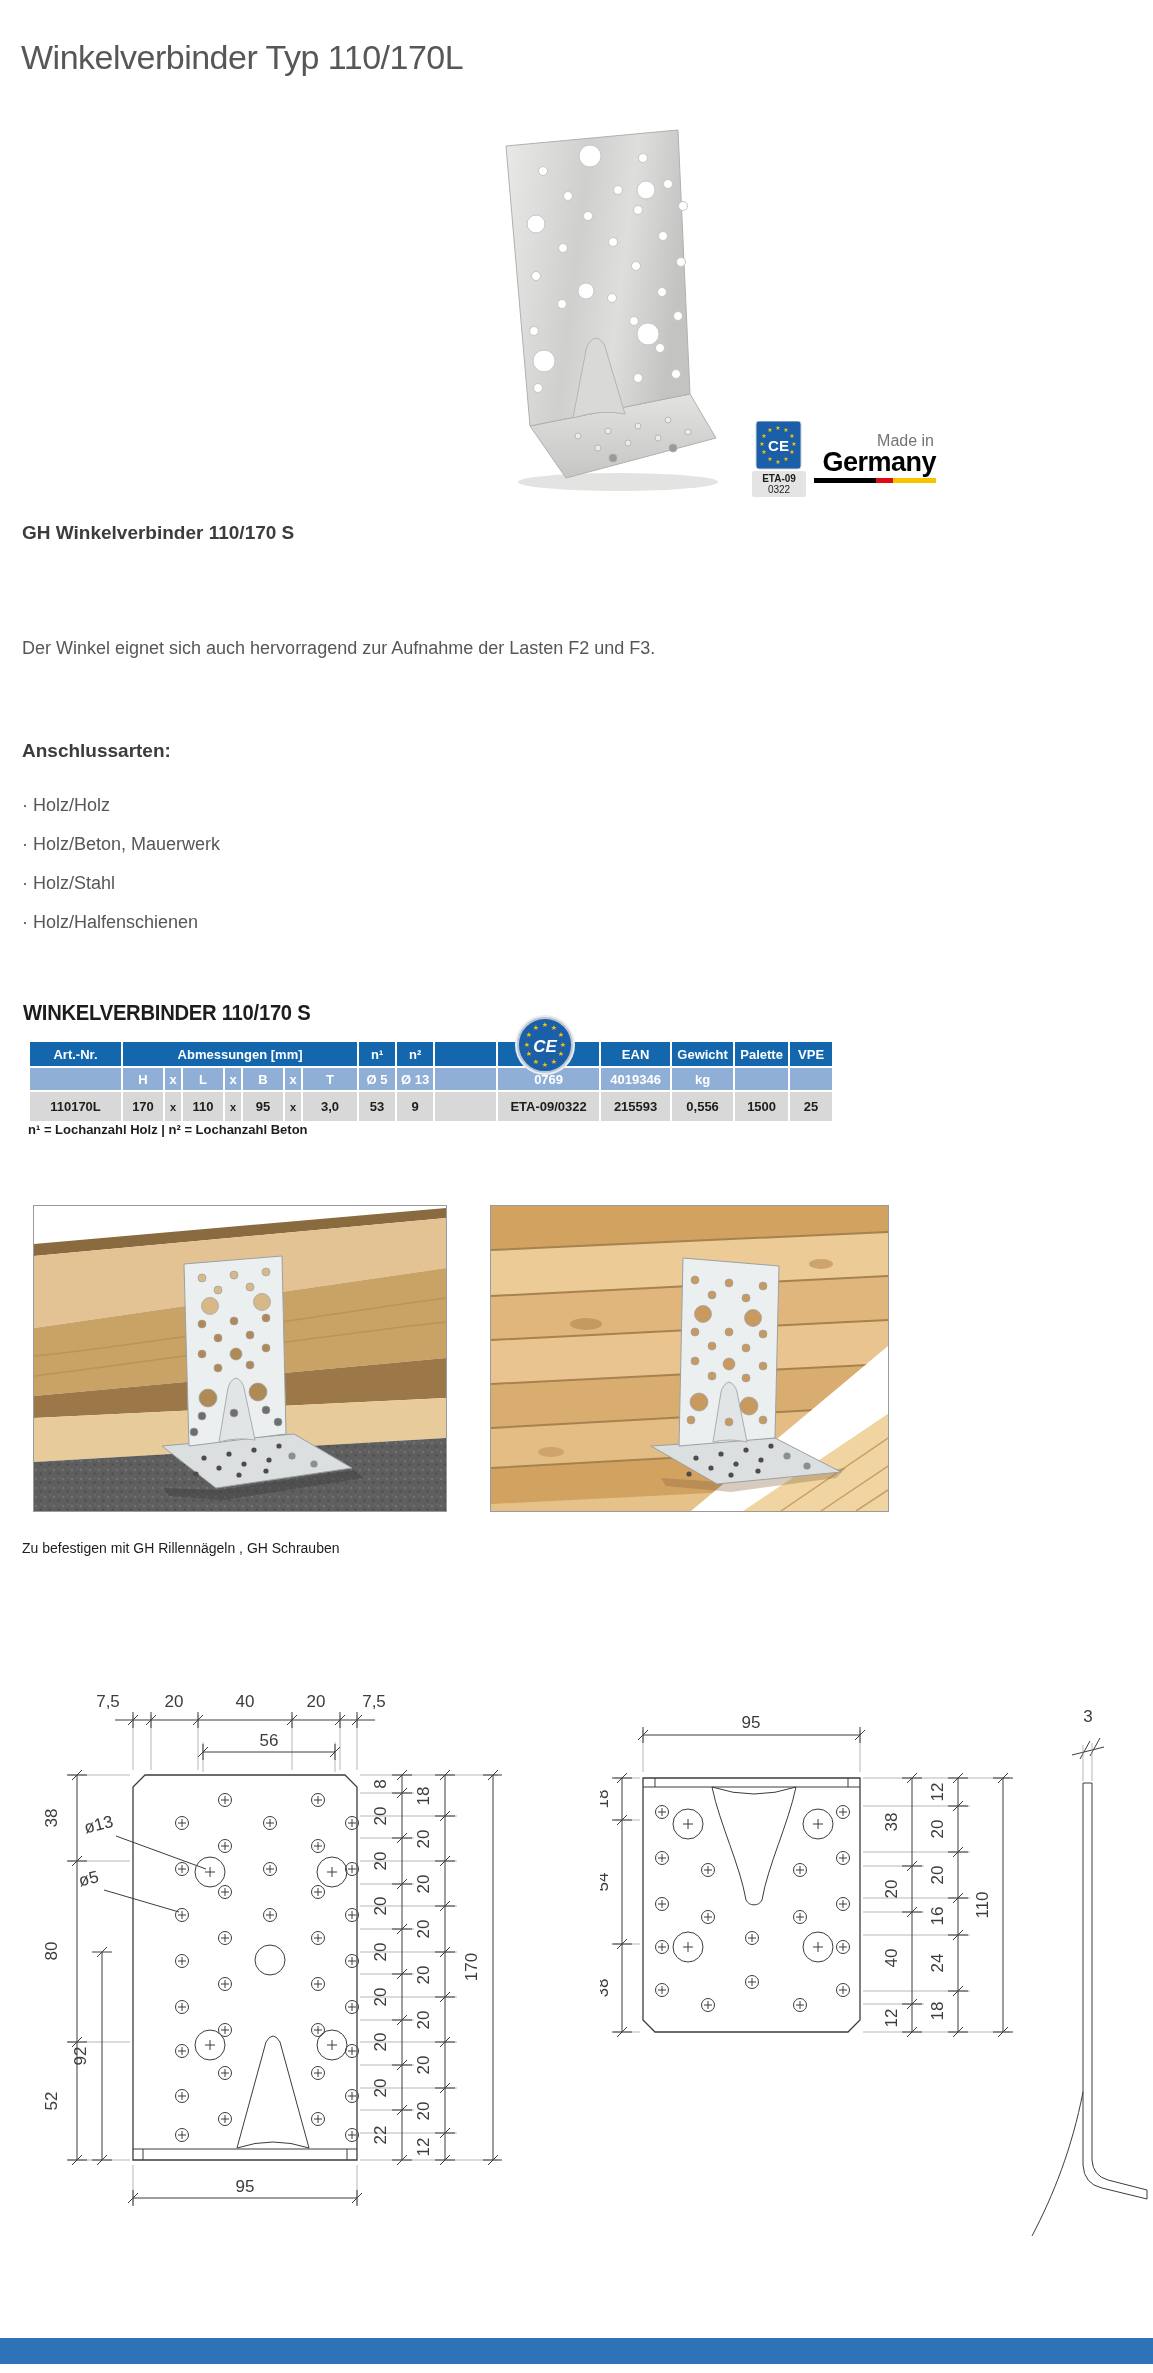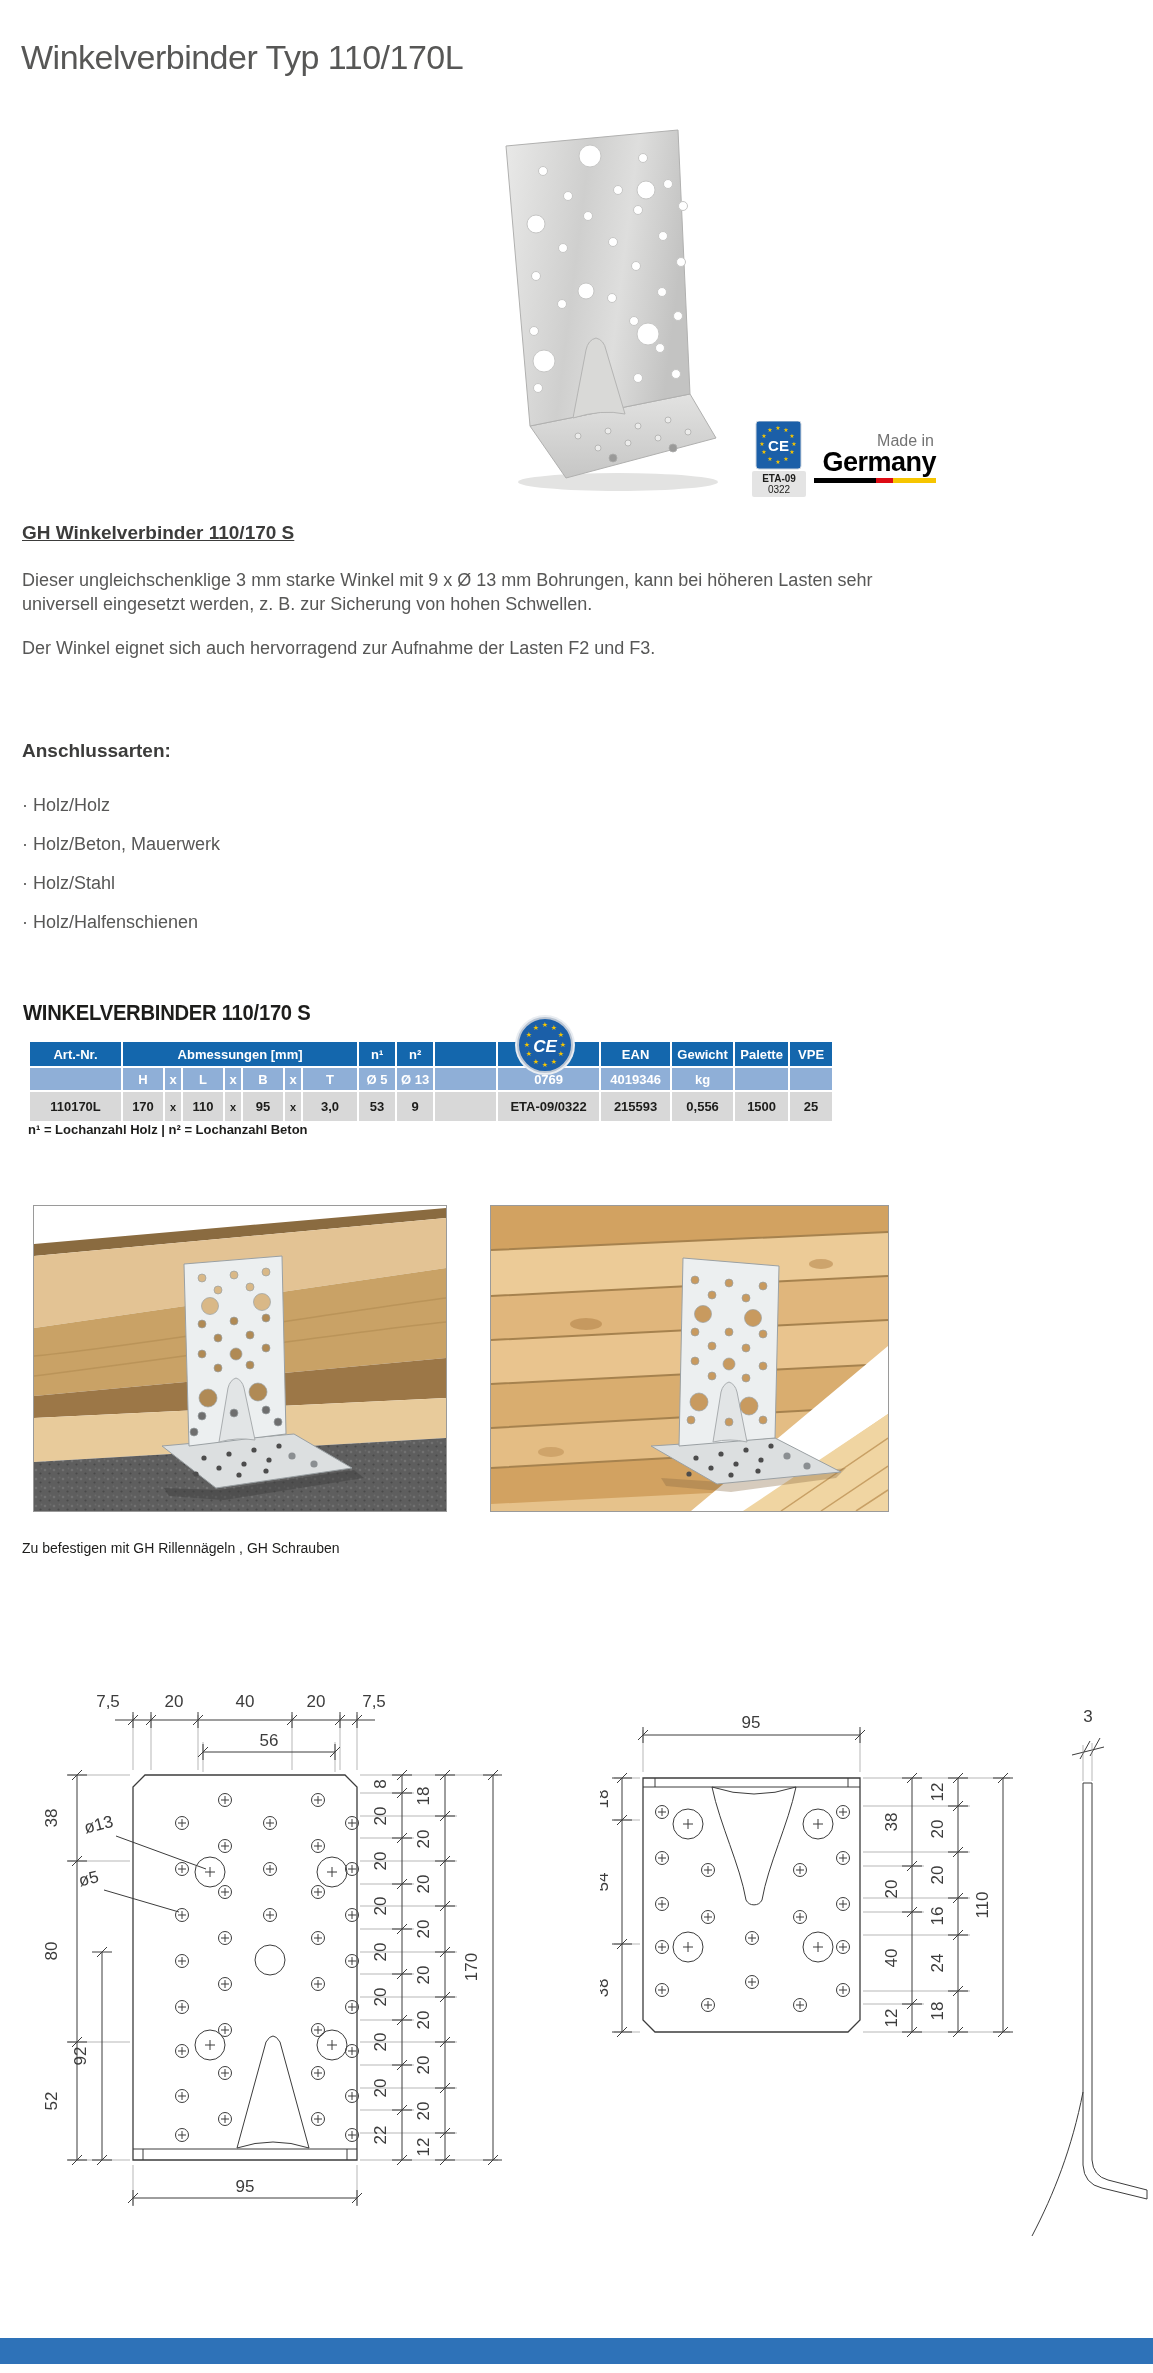--- a/index.html
+++ b/index.html
@@ -1,20 +1,20 @@
 <!DOCTYPE html>
 <html><head>
 <meta charset="utf-8">
 <style>
   html,body{margin:0;padding:0;background:#fff;}
   #page{position:relative;width:1153px;height:2373px;background:#fff;overflow:hidden;
         font-family:"Liberation Sans",sans-serif;color:#575756;}
   .abs{position:absolute;}
   .page-title{left:21px;top:38px;font-size:34px;font-weight:400;color:#575756;letter-spacing:-0.5px;}
-  .intro-heading{left:22px;top:522px;font-size:19px;font-weight:700;color:#3c3c3b;text-decoration:underline;}
+  .intro-heading{left:22px;top:522px;font-size:19px;font-weight:700;color:#3c3c3b;}
   .para{left:22px;font-size:18px;color:#575756;line-height:1.35;width:860px;}
   .p1{top:568px;}
   .p2{top:636px;}
   .p3{top:672px;}
   .ans-heading{left:22px;top:740px;font-size:19px;font-weight:700;color:#3c3c3b;}
   .bullets{left:22px;top:786px;font-size:18px;color:#575756;}
   .bullets div{height:39px;line-height:39px;}
   .tbl-heading{left:23px;top:1000px;font-size:22px;font-weight:700;color:#1d1d1b;letter-spacing:-0.3px;transform:scale(0.92,1);transform-origin:left;}
 
   
@@ -145,21 +145,20 @@
     <div class="mi">Made in</div>
     <div class="de">Germany</div>
     <div class="flagbar">
       <div class="b1"></div>
         <div class="b2"></div>
         <div class="b3"></div>
     </div>
   </div>
 
   <div class="abs intro-heading">GH Winkelverbinder 110/170 S</div>
-  <div class="abs para p1">Dieser ungleichschenklige 3 mm starke Winkel mit 9 x Ø 13 mm Bohrungen, kann bei höheren Lasten sehr universell eingesetzt werden, z. B. zur Sicherung von hohen Schwellen.</div>
   <div class="abs para p2">Der Winkel eignet sich auch hervorragend zur Aufnahme der Lasten F2 und F3.</div>
 
   <div class="abs ans-heading">Anschlussarten:</div>
   <div class="abs bullets">
     <div><span>·</span> <span>Holz/Holz</span></div>
     <div><span>·</span> <span>Holz/Beton, Mauerwerk</span></div>
     <div><span>·</span> <span>Holz/Stahl</span></div>
     <div><span>·</span> <span>Holz/Halfenschienen</span></div>
   </div>
 

